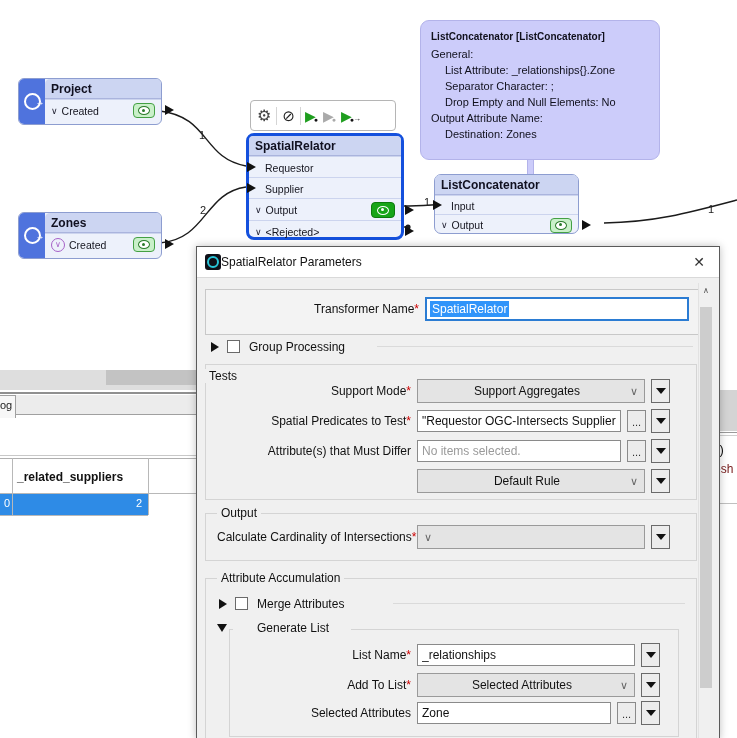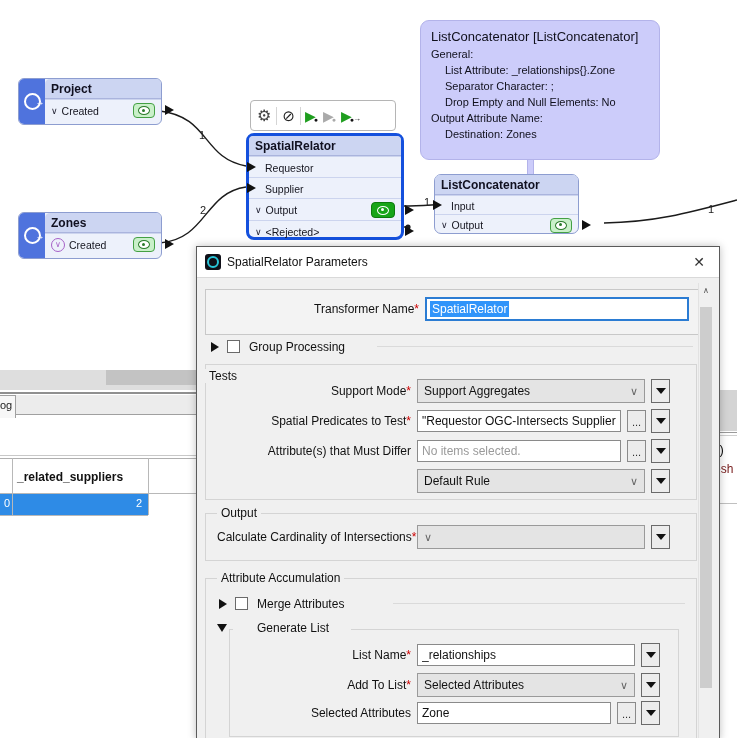--- a/index.html
+++ b/index.html
@@ -32,21 +32,21 @@
   .eye .ball::after{content:"";position:absolute;left:3px;top:1.5px;width:3px;height:3px;background:#2a7a2a;border-radius:50%;}
   .eye.solid{background:#17a517;border-color:#0d7a0d;width:22px;height:14px;}
   .eye.solid .ball{border-color:#fff;background:#17a517;}
   .eye.solid .ball::after{background:#fff;}
   .pcirc{display:inline-flex;align-items:center;justify-content:center;width:12px;height:12px;border:1.4px solid #a661c8;
          border-radius:50%;color:#a661c8;font-size:8px;line-height:1;}
 
   
   .tooltip{position:absolute;left:420px;top:20px;width:218px;height:122px;background:#ccccfa;border:1px solid #b3b3ea;
            border-radius:9px;padding:8px 10px;font-size:11px;color:#10101c;line-height:16px;z-index:4;}
-  .tooltip .t{font-weight:normal;font-size:13px;margin-bottom:1px;}
+  .tooltip .t{font-weight:bold;font-size:10px;margin-bottom:1px;}
   .stem{position:absolute;left:527px;top:148px;width:5px;height:28px;background:#ccccfa;border-left:1px solid #b3b3ea;
         border-right:1px solid #b3b3ea;z-index:3;}
 
   
   .qtoolbar{position:absolute;left:250px;top:100px;width:136px;height:29px;background:#fff;border:1px solid #b5b5b5;
             border-radius:4px;display:flex;align-items:center;z-index:5;padding:0 4px;gap:3px;}
   .qtb-sep{width:1px;height:18px;background:#d5d5d5;}
   .qtb-ic{font-size:16px;color:#444;line-height:1;padding:0 2px;cursor:default;}
   .runic{display:flex;align-items:flex-end;line-height:1;padding:0 1px;}
   .runic .tri{font-size:14px;}
@@ -75,33 +75,33 @@
   .frag-band{position:absolute;left:0;top:0;width:23px;height:41px;background:#d4d4d4;}
   .frag-dline{position:absolute;left:0;top:42px;width:23px;height:2px;border-top:1px solid #9a9a9a;border-bottom:1px solid #cfcfcf;}
   .frag-glyph{position:absolute;left:2px;top:52px;font-size:13px;color:#111;}
   .frag-text{position:absolute;left:0px;top:72px;font-size:12px;color:#7a2020;}
   .frag-hline{position:absolute;left:0;top:113px;width:23px;height:1px;background:#c0c0c0;}
 
   
   .dialog{position:absolute;left:196px;top:246px;width:522px;height:492px;background:#f0f0f0;border:1px solid #5a5a5a;
           z-index:20;box-shadow:0 0 8px rgba(0,0,0,.25);}
   .dlg-title{position:absolute;left:0;top:0;right:0;height:30px;background:#fff;border-bottom:1px solid #d9d9d9;
-             display:flex;align-items:center;padding:0 8px;gap:6px;}
+             display:flex;align-items:center;padding:0 8px;gap:0;}
   .dlg-title .txt{font-size:12px;color:#111;}
   .dlg-ico{width:16px;height:16px;background:#101018;border-radius:3px;display:flex;align-items:center;justify-content:center;}
   .dlg-ico i{display:block;width:8px;height:8px;border:2px solid #29c5d8;border-radius:50%;}
   .dlg-close{margin-left:auto;font-size:14px;color:#333;padding:2px 6px;cursor:default;}
   .lbl{position:absolute;font-size:12px;color:#111;white-space:nowrap;}
   .lbl.r{text-align:right;}
   .req{color:#cc0000;}
   .tinput{position:absolute;height:22px;background:#fff;border:1px solid #8a8a8a;font-size:12px;color:#111;
           padding:0 4px;font-family:"Liberation Sans",sans-serif;box-sizing:border-box;}
   .tinput::placeholder{color:#9a9a9a;}
   .combo{position:absolute;height:24px;background:#e4e4e4;border:1px solid #9a9a9a;font-size:12px;color:#111;
-         display:flex;align-items:center;padding:5px 6px;box-sizing:border-box;}
+         display:flex;align-items:center;padding:5px 6px;box-sizing:border-box;text-align:center;}
   .combo .cv{flex:1;white-space:nowrap;overflow:hidden;}
   .combo .ch{color:#666;font-size:11px;}
   .tribtn{position:absolute;width:19px;height:24px;background:#ececec;border:1px solid #6a6a6a;
           display:flex;align-items:center;justify-content:center;box-sizing:border-box;}
   .tribtn i{width:0;height:0;border-top:6px solid #111;border-left:5px solid transparent;border-right:5px solid transparent;}
   .dotsbtn{position:absolute;width:19px;height:22px;background:#ececec;border:1px solid #8a8a8a;font-size:11px;
            color:#333;display:flex;align-items:flex-end;justify-content:center;box-sizing:border-box;padding-bottom:3px;}
   .gbox{position:absolute;border:1px solid #d4d4d4;}
   .gbox-lab{position:absolute;font-size:12px;color:#111;background:#f0f0f0;padding:0 4px;white-space:nowrap;}
   .cb{position:absolute;width:13px;height:13px;background:#fff;border:1px solid #6a6a6a;font-size:11px;line-height:12px;

